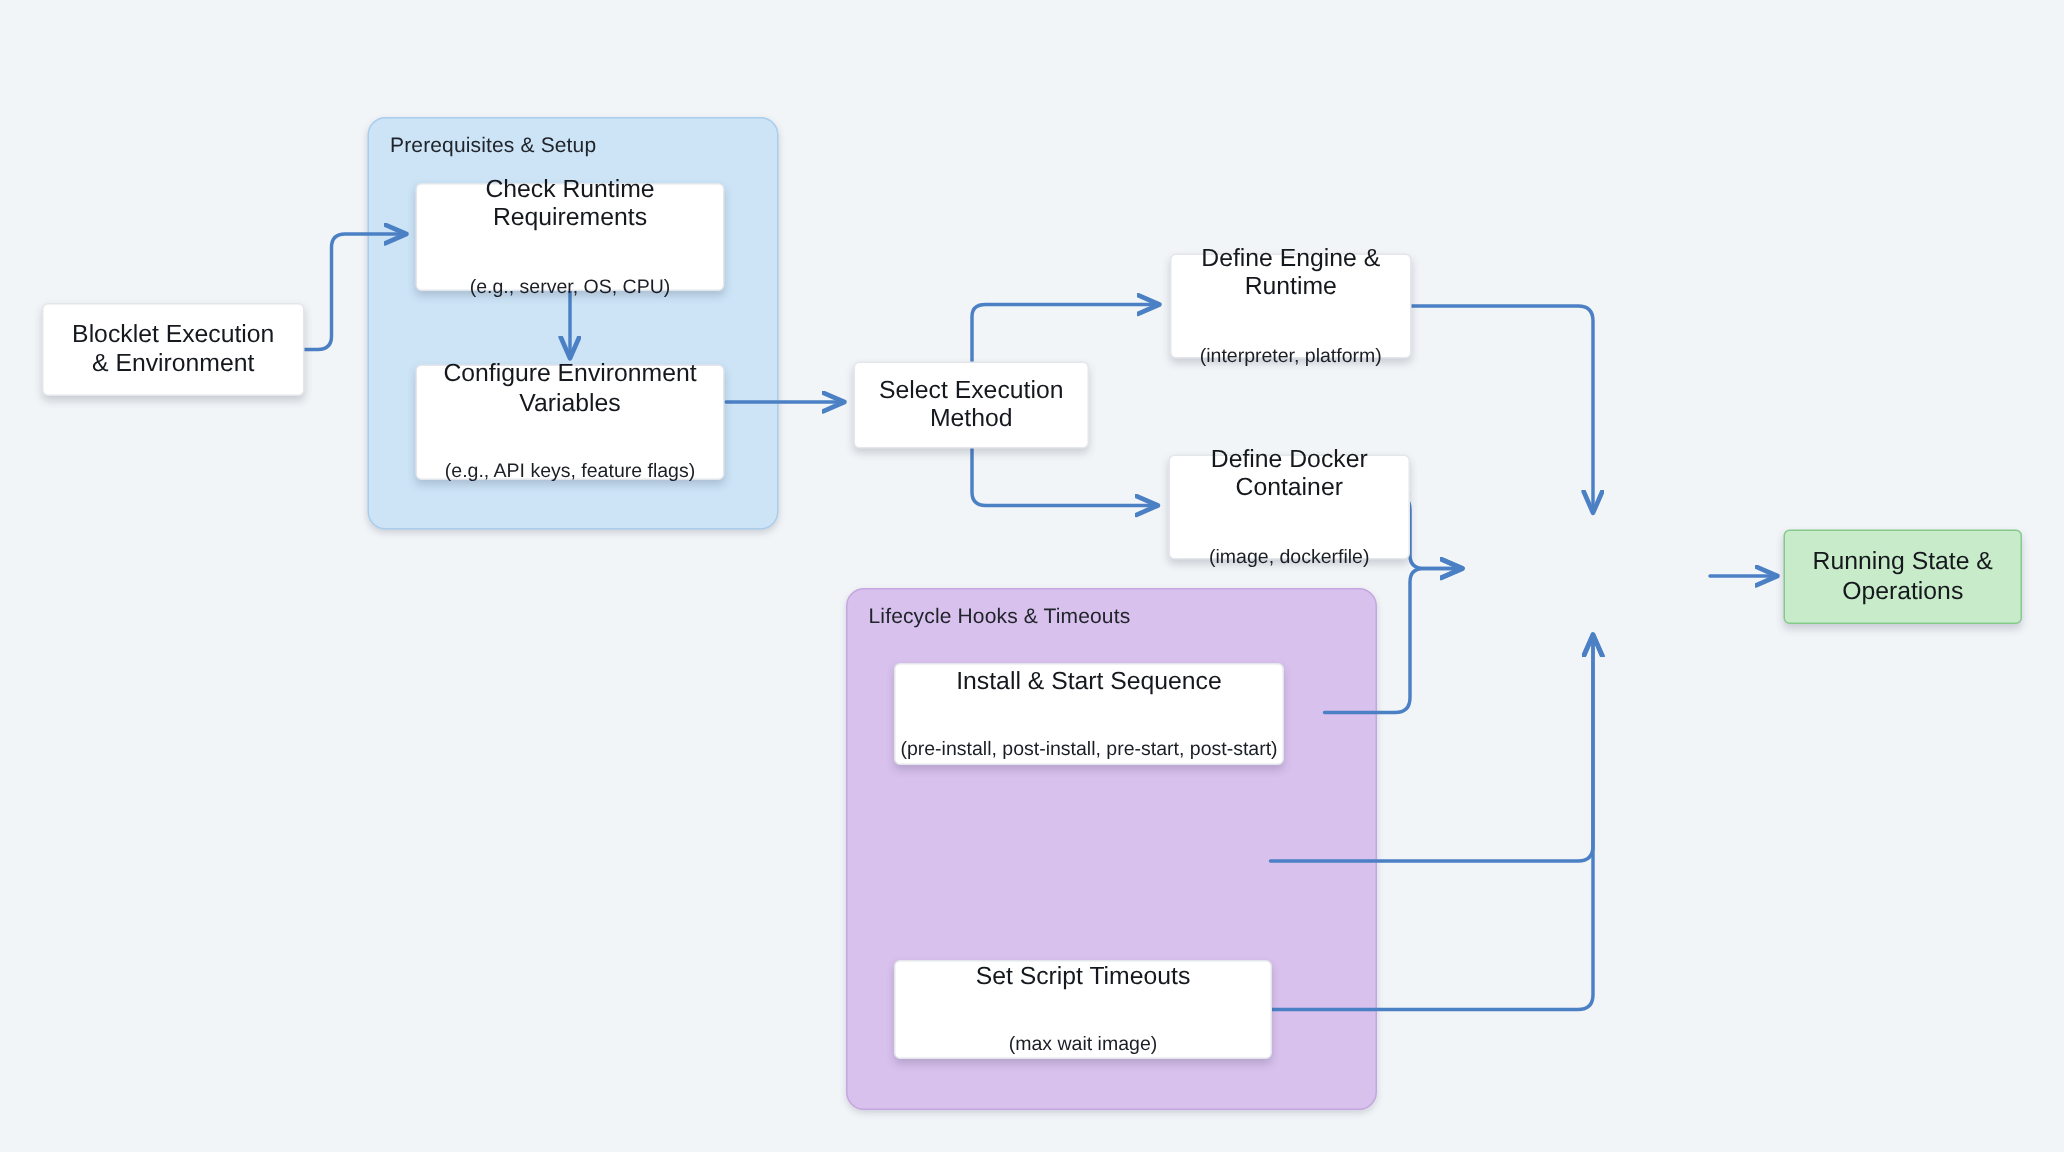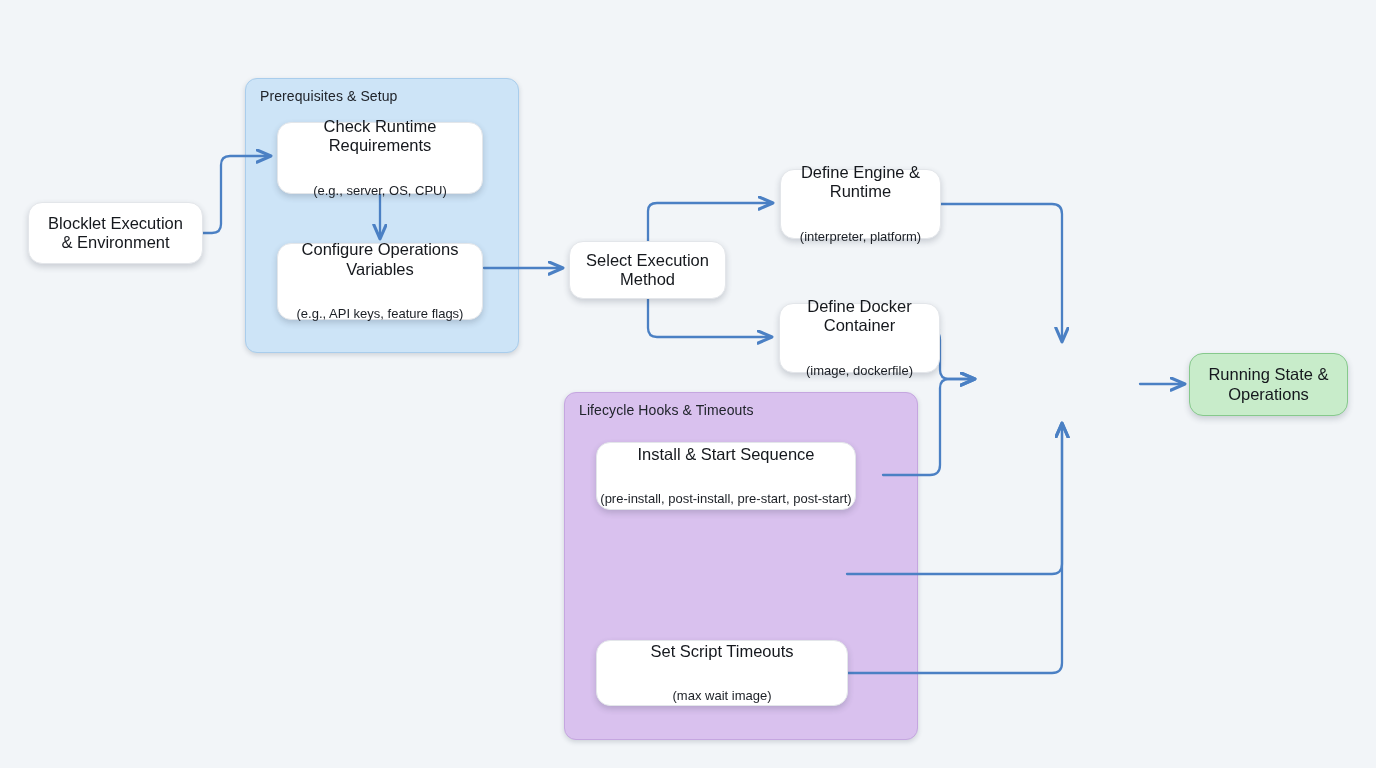--- a/index.html
+++ b/index.html
@@ -26,21 +26,21 @@
     font-size:14px;
     color:#20242b;
     letter-spacing:.1px;
     white-space:nowrap;
   }
 
   .node{
     position:absolute;
     background:#ffffff;
     border:1px solid #e3e6ea;
-    border-radius:14px;
+    border-radius:4px;
     box-shadow:0 3px 6px rgba(40,50,70,.20);
     display:flex;
     flex-direction:column;
     align-items:center;
     justify-content:center;
     text-align:center;
     color:#15181d;
     box-sizing:border-box;
     padding:4px 8px;
     gap:15px;
@@ -99,21 +99,21 @@
 &amp; Environment</div>
   </div>
 
   <div class="node" style="left:277px;top:122px;width:206px;height:72px;">
     <div class="t1">Check Runtime
 Requirements</div>
     <div class="t2">(e.g., server, OS, CPU)</div>
   </div>
 
   <div class="node" style="left:277px;top:243px;width:206px;height:77px;">
-    <div class="t1">Configure Operations
+    <div class="t1">Configure Environment
 Variables</div>
     <div class="t2">(e.g., API keys, feature flags)</div>
   </div>
 
   <div class="node" style="left:569px;top:241px;width:157px;height:58px;">
     <div class="t1">Select Execution
 Method</div>
   </div>
 
   <div class="node" style="left:780px;top:169px;width:161px;height:70px;align-items:center;">

